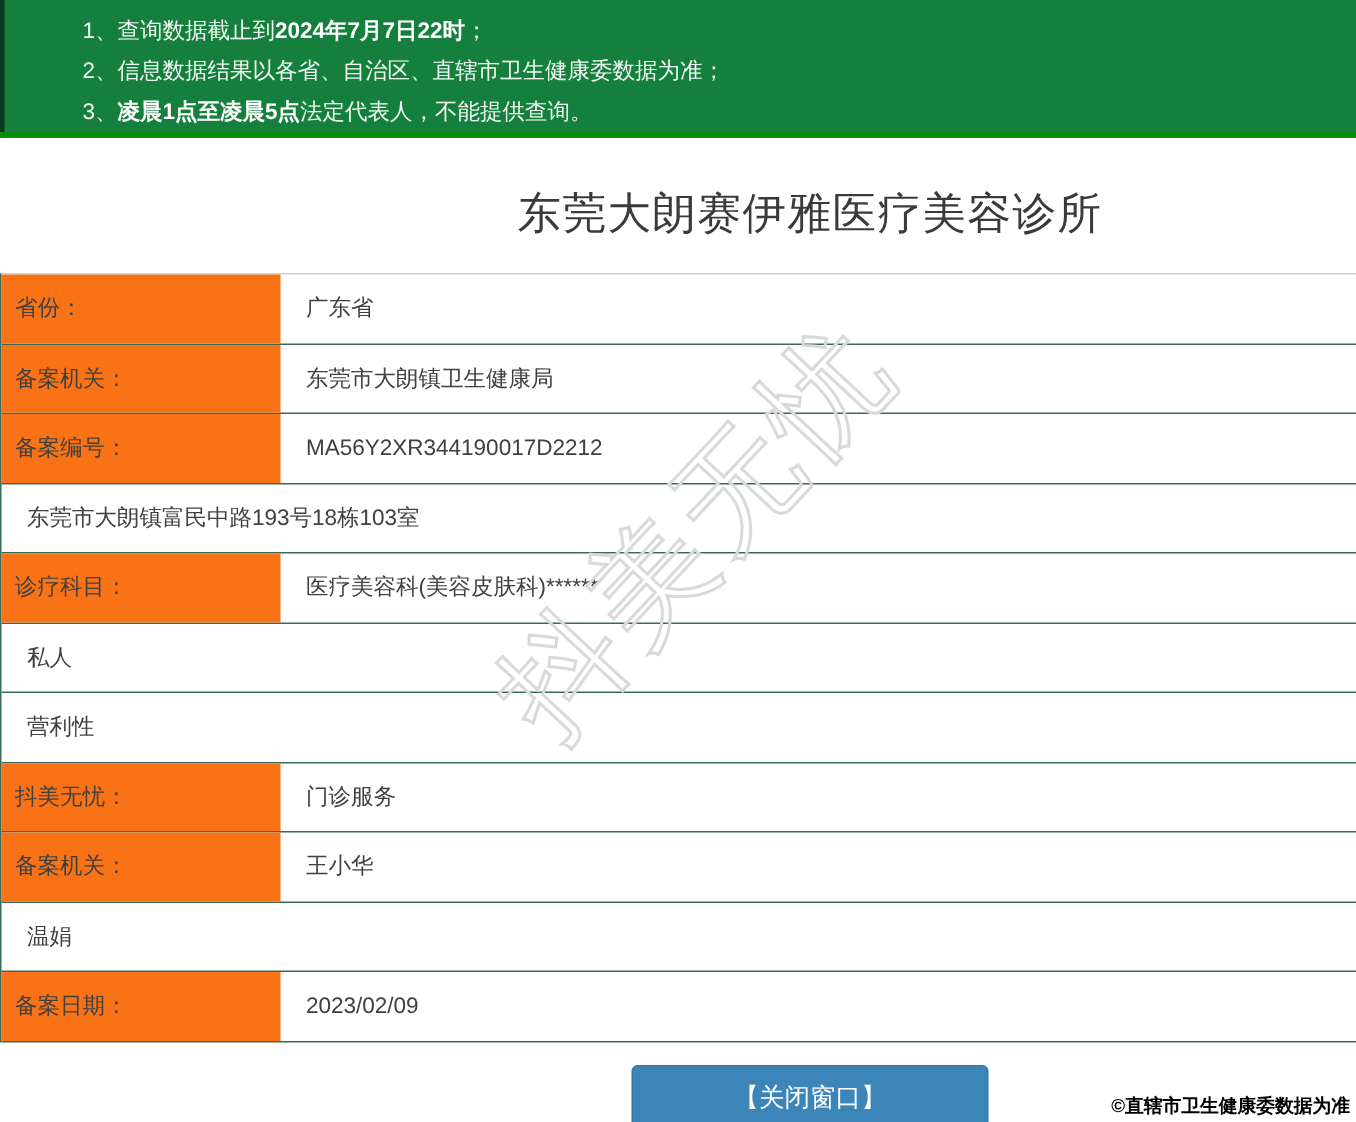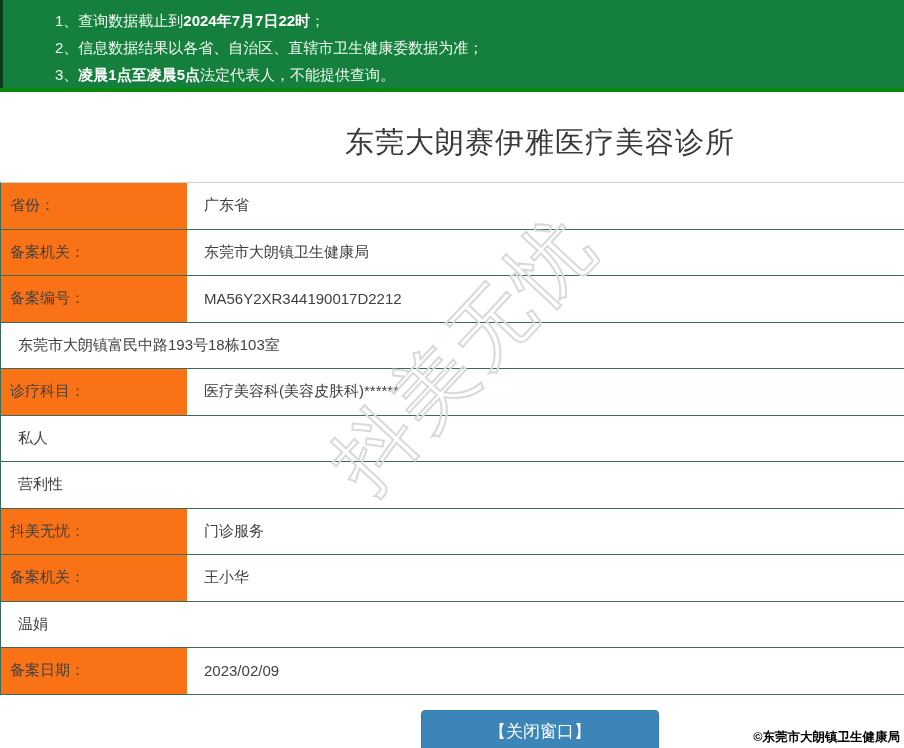--- a/index.html
+++ b/index.html
@@ -183,13 +183,13 @@
       <div class="cell-value">2023/02/09</div>
     </div>
   </div>
 
   <div class="btn-wrap">
     <button class="close-btn">【关闭窗口】</button>
   </div>
 </div>
 
 <div class="diag-watermark">抖美无忧</div>
-<div class="copyright-stamp">©东莞市大朗镇卫生健康局</div>
+<div class="copyright-stamp">©直辖市卫生健康委数据为准</div>
 
 </body></html>

